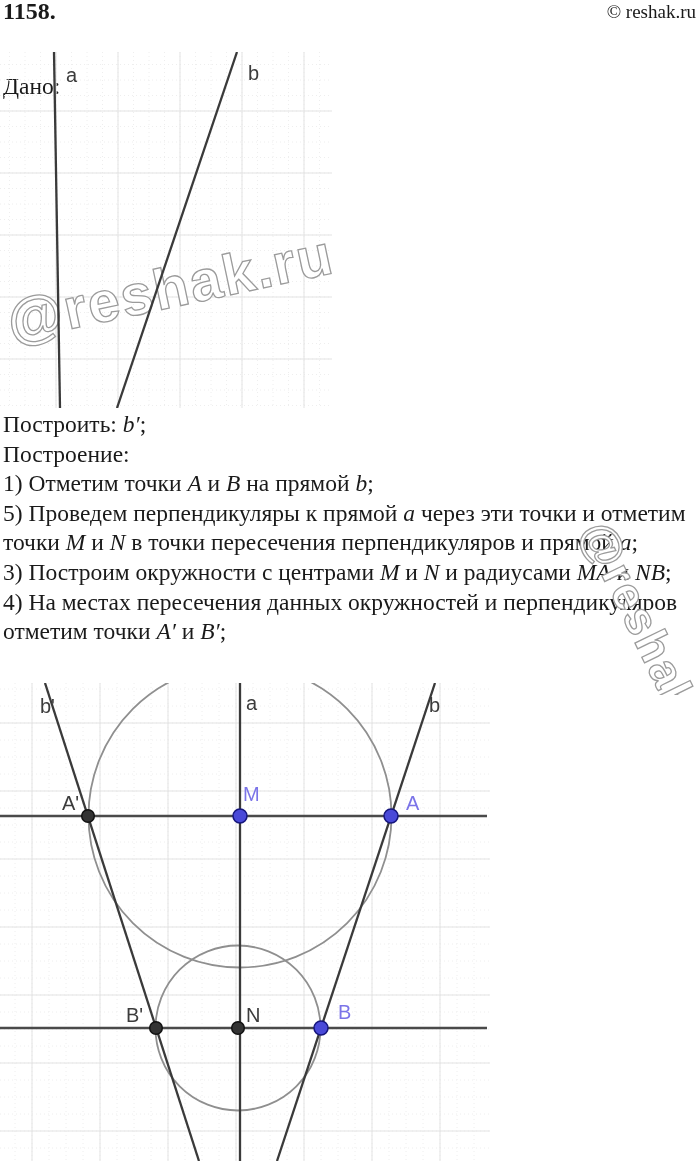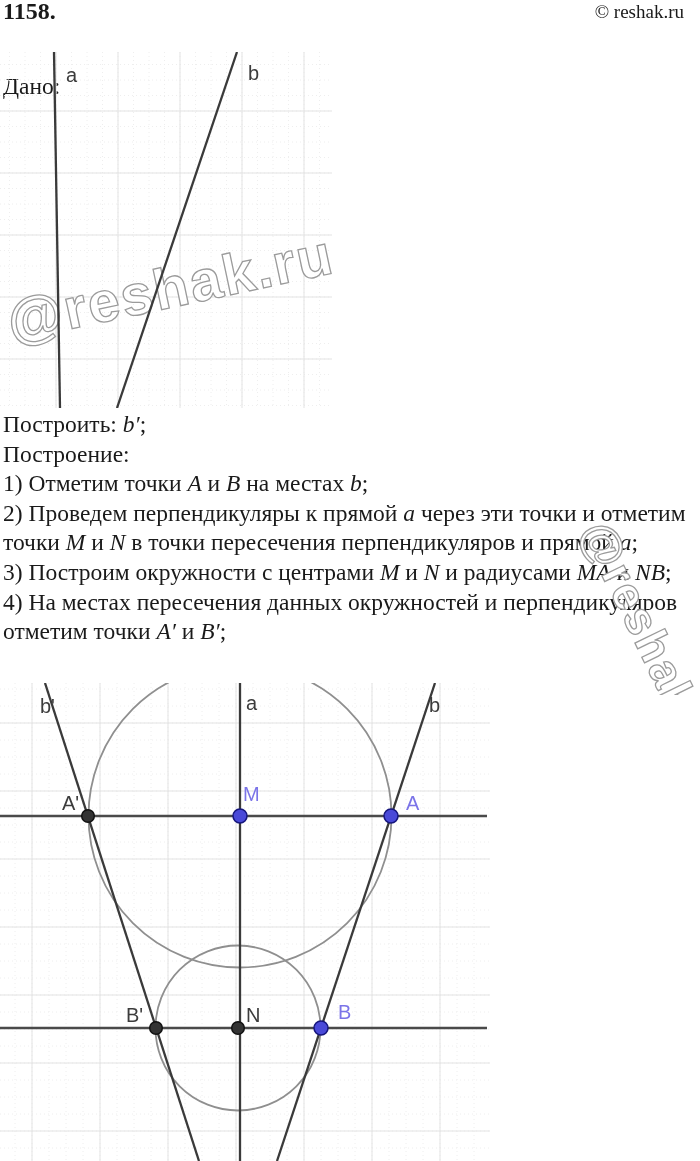--- a/index.html
+++ b/index.html
@@ -3,21 +3,21 @@
 <meta charset="utf-8">
 <style>
   html,body{margin:0;padding:0;}
   body{
     width:700px;height:1161px;position:relative;overflow:hidden;
     background:#ffffff;color:#1a1a1a;
     font-family:"Liberation Serif", serif;
   }
   .abs{position:absolute;}
   #problem-number{left:3px;top:-2px;font-size:24px;font-weight:bold;}
-  #copyright{right:16px;top:1px;font-size:19px;}
+  #copyright{right:4px;top:1px;font-size:19px;}
   #given-label{left:3px;top:25px;font-size:23.5px;margin-top:48px;}
   #figure1{left:0;top:52px;}
   #text-block{
     left:3px;top:410px;width:694px;
     font-size:23.5px;line-height:29.6px;
   }
   #text-block p{margin:0;}
   .it{font-style:italic;}
   #figure2{left:0;top:683px;}
   #wm-right{left:540px;top:520px;pointer-events:none;}
@@ -105,22 +105,22 @@
   </g>
   <line class="dline" x1="54" y1="0" x2="60" y2="356"></line>
   <line class="dline" x1="237" y1="0" x2="117" y2="356"></line>
   <text class="figlabel" x="66" y="30">a</text>
   <text class="figlabel" x="248" y="28">b</text>
 </svg>
 
 <div class="abs" id="text-block">
   <p><span>Построить: </span><span class="it">b′</span><span>;</span></p>
   <p>Построение:</p>
-  <p><span>1) Отметим точки </span><span class="it">A</span><span> и </span><span class="it">B</span><span> на местах </span><span class="it">b</span><span>;</span></p>
-  <p><span>2) Проведем перпендикуляры к прямой </span><span class="it">a</span><span> через эти точки и отметим точки </span><span class="it">M</span><span> и </span><span class="it">N</span><span> в точки пересечения перпендикуляров и прямой </span><span class="it">a</span><span>;</span></p>
+  <p><span>1) Отметим точки </span><span class="it">A</span><span> и </span><span class="it">B</span><span> на прямой </span><span class="it">b</span><span>;</span></p>
+  <p><span>5) Проведем перпендикуляры к прямой </span><span class="it">a</span><span> через эти точки и отметим точки </span><span class="it">M</span><span> и </span><span class="it">N</span><span> в точки пересечения перпендикуляров и прямой </span><span class="it">a</span><span>;</span></p>
   <p><span>3) Построим окружности с центрами </span><span class="it">M</span><span> и </span><span class="it">N</span><span> и радиусами </span><span class="it">MA</span><span> и </span><span class="it">NB</span><span>;</span></p>
   <p><span>4) На местах пересечения данных окружностей и перпендикуляров отметим точки </span><span class="it">A′</span><span> и </span><span class="it">B′</span><span>;</span></p>
 </div>
 
 <svg class="abs" id="wm-right" width="160" height="175" viewBox="0 0 160 175">
   <g transform="translate(58,2) rotate(64)">
     <text class="wm" font-size="46" x="0" y="20">@reshak.ru</text>
   </g>
 </svg>
 

